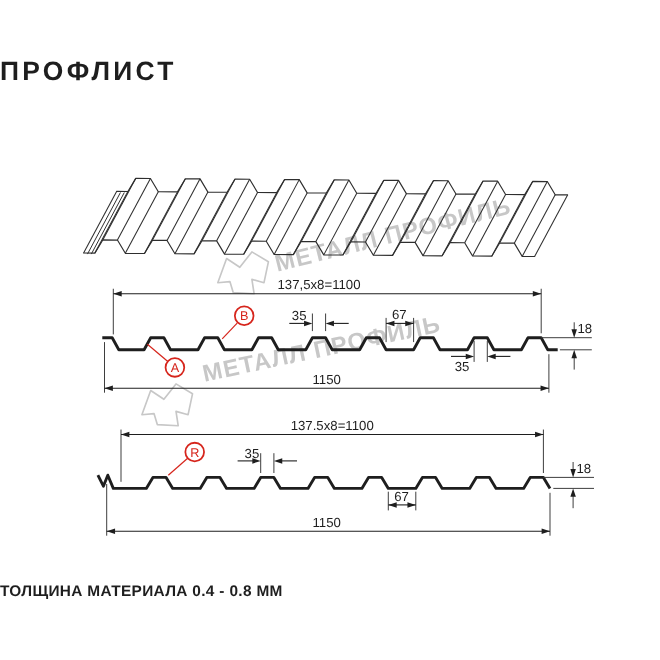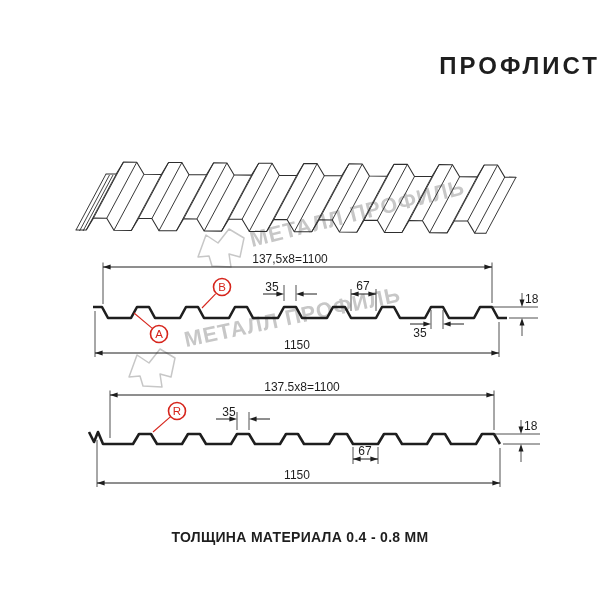--- a/index.html
+++ b/index.html
@@ -1,21 +1,21 @@
 <!DOCTYPE html>
 <html style="--line: #1e1e1e; --red: #d6251c; --wm: #c7c7c7; --bg: #ffffff;"><head>
 <meta charset="utf-8">
 <style>
   html,body{margin:0;padding:0;background:#fff;}
   .page{position:relative;width:600px;height:600px;background:var(--bg,#fff);overflow:hidden;
         font-family:"Liberation Sans","DejaVu Sans",sans-serif;}
-  .hdr{position:absolute;left:0;right:0;top:54px;text-align:right;color:var(--line,#1e1e1e);}
+  .hdr{position:absolute;left:0;right:0;top:54px;text-align:left;color:var(--line,#1e1e1e);}
   .title{margin:0;font-size:24px;font-weight:800;letter-spacing:3px;line-height:1;}
   .subtitle{margin-top:10px;font-size:14px;font-weight:600;letter-spacing:1px;}
-  .ftr{position:absolute;left:0;right:0;top:529px;text-align:center;
+  .ftr{position:absolute;left:0;right:0;top:529px;text-align:left;
        font-size:14px;font-weight:600;letter-spacing:.3px;color:var(--line,#1e1e1e);}
   svg{position:absolute;left:0;top:0;}
   .dim{font-size:12px;fill:var(--line,#1e1e1e);}
   .redletter{font-size:11.5px;fill:var(--red,#d6251c);}
   .callout-circle{fill:none;stroke:var(--red,#d6251c);stroke-width:1.6;}
   .leader{stroke:var(--red,#d6251c);stroke-width:1.1;}
   .wmtext{font-size:21.5px;font-weight:700;letter-spacing:1px;fill:var(--wm,#c7c7c7);}
   .wmlogo{fill:none;stroke:var(--wm,#c7c7c7);stroke-width:1.5;stroke-linejoin:round;}
 </style>
 </head>

